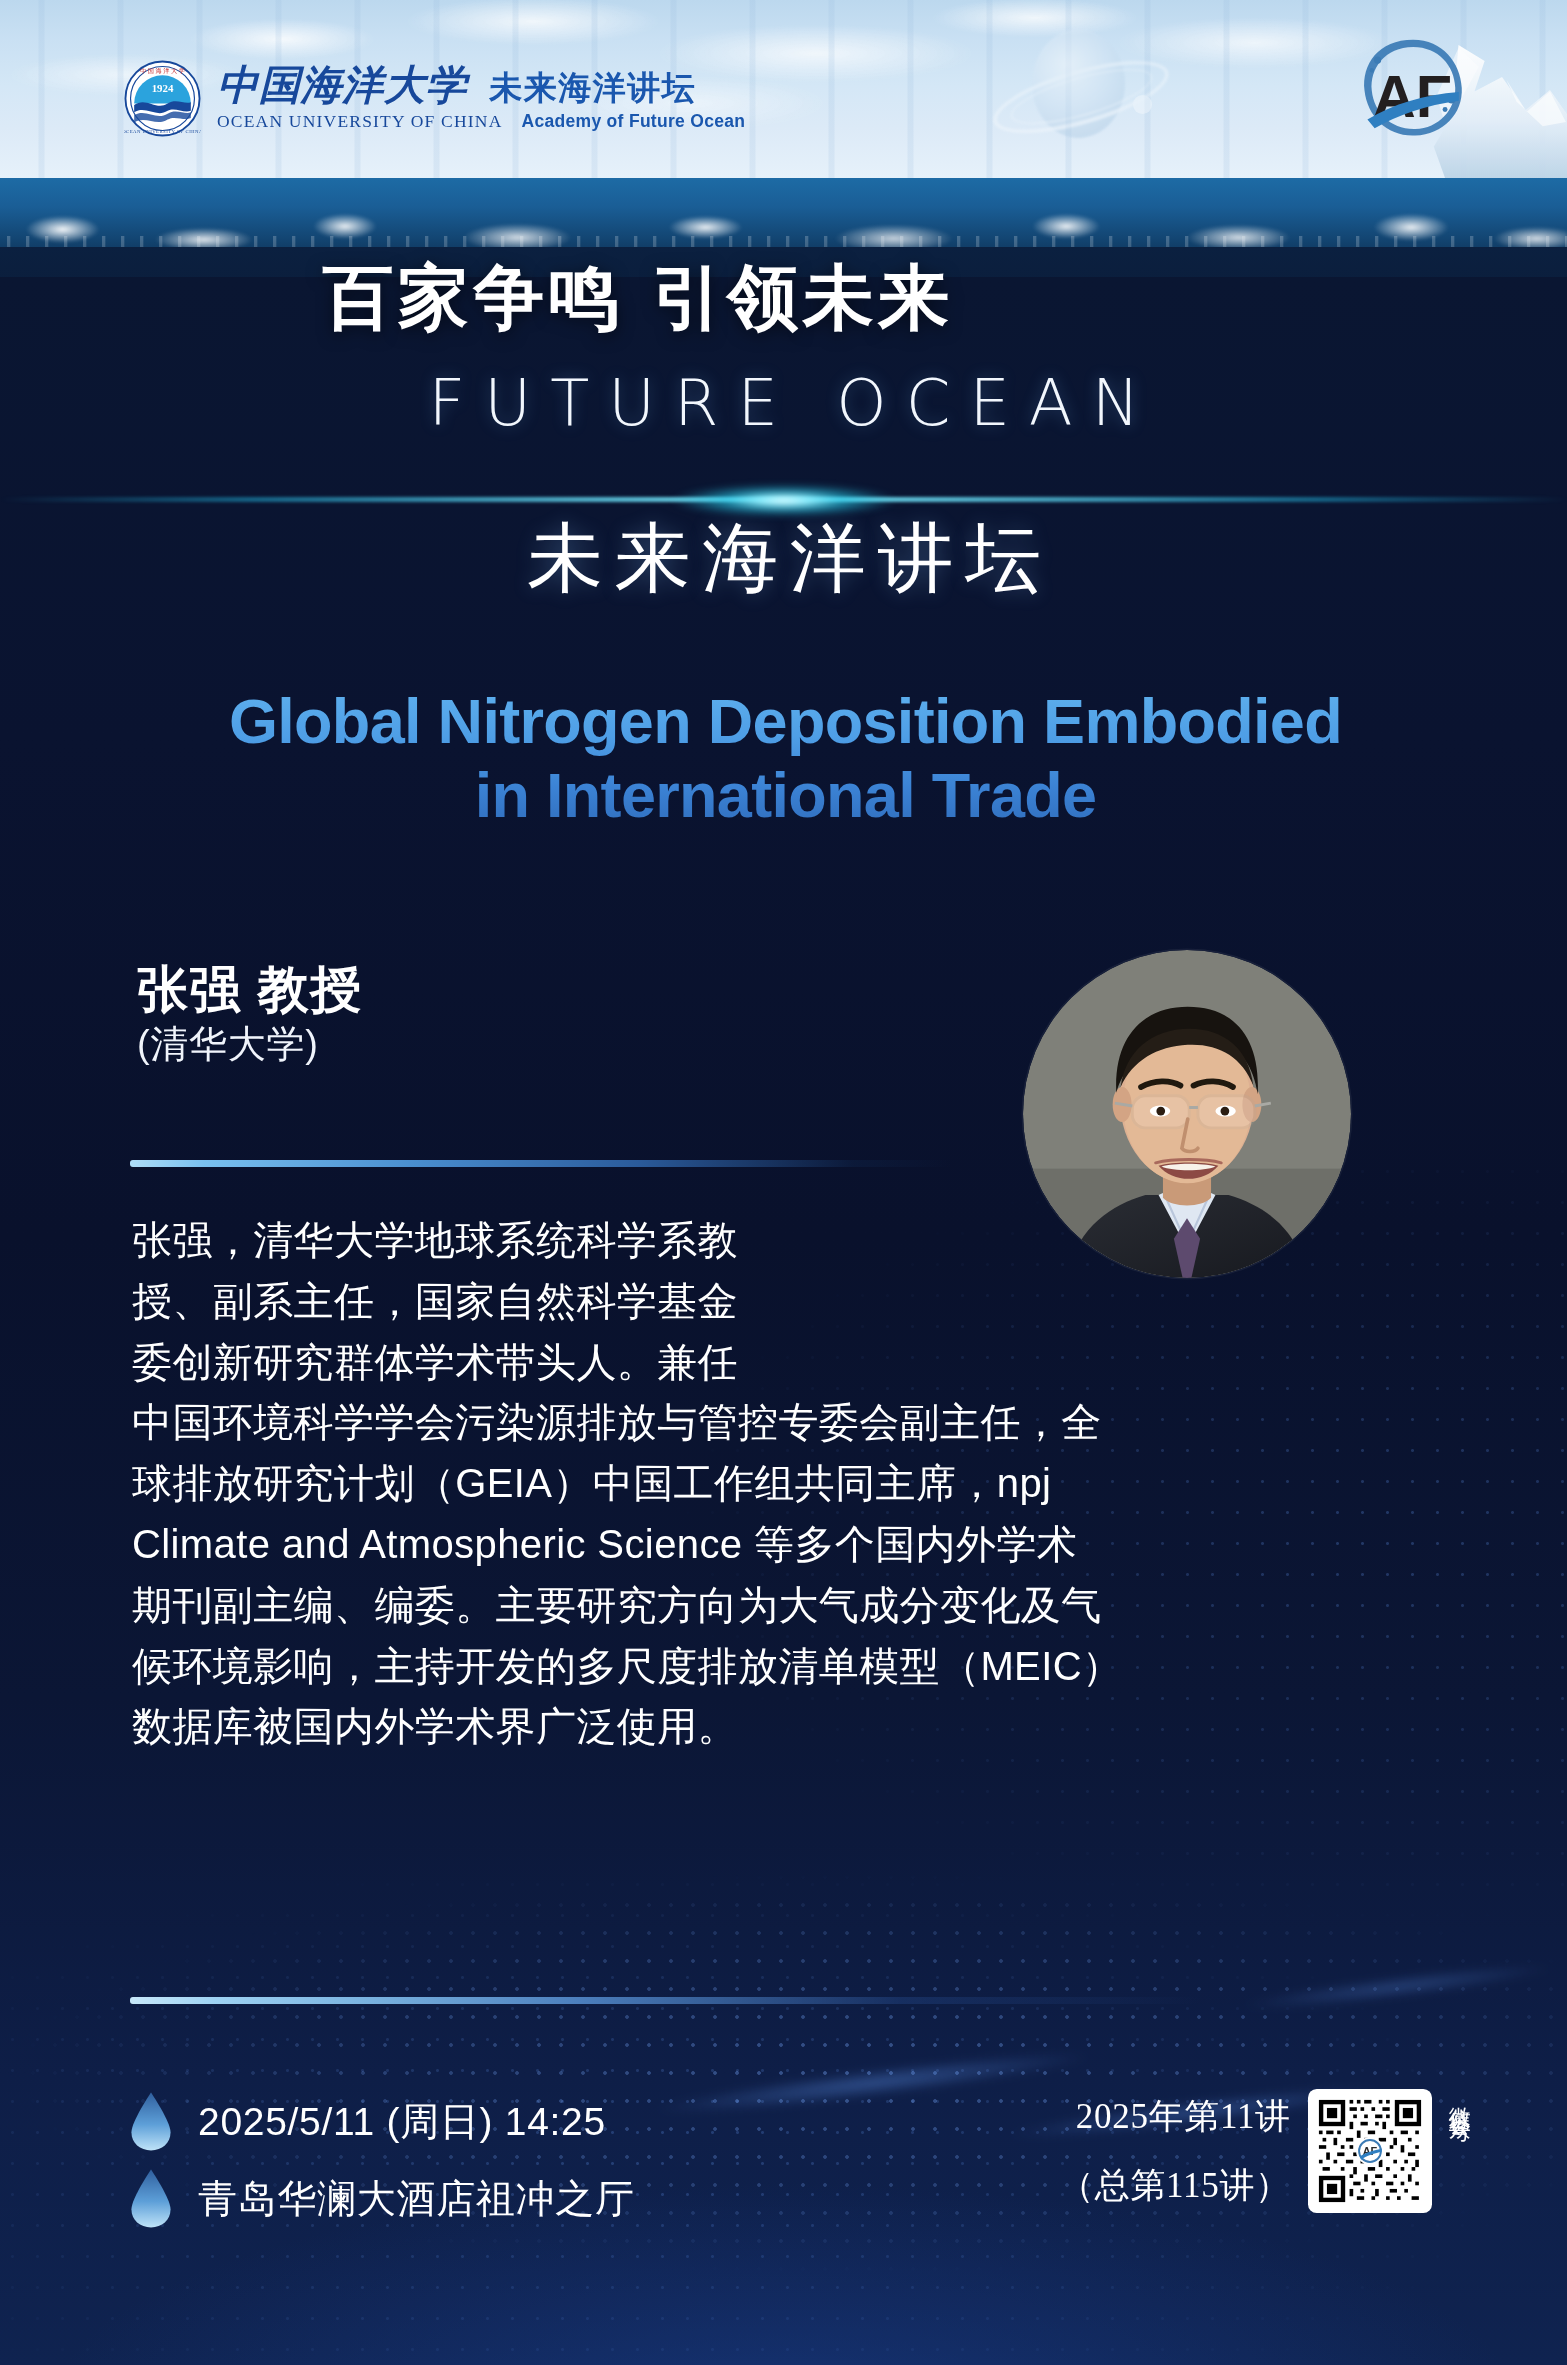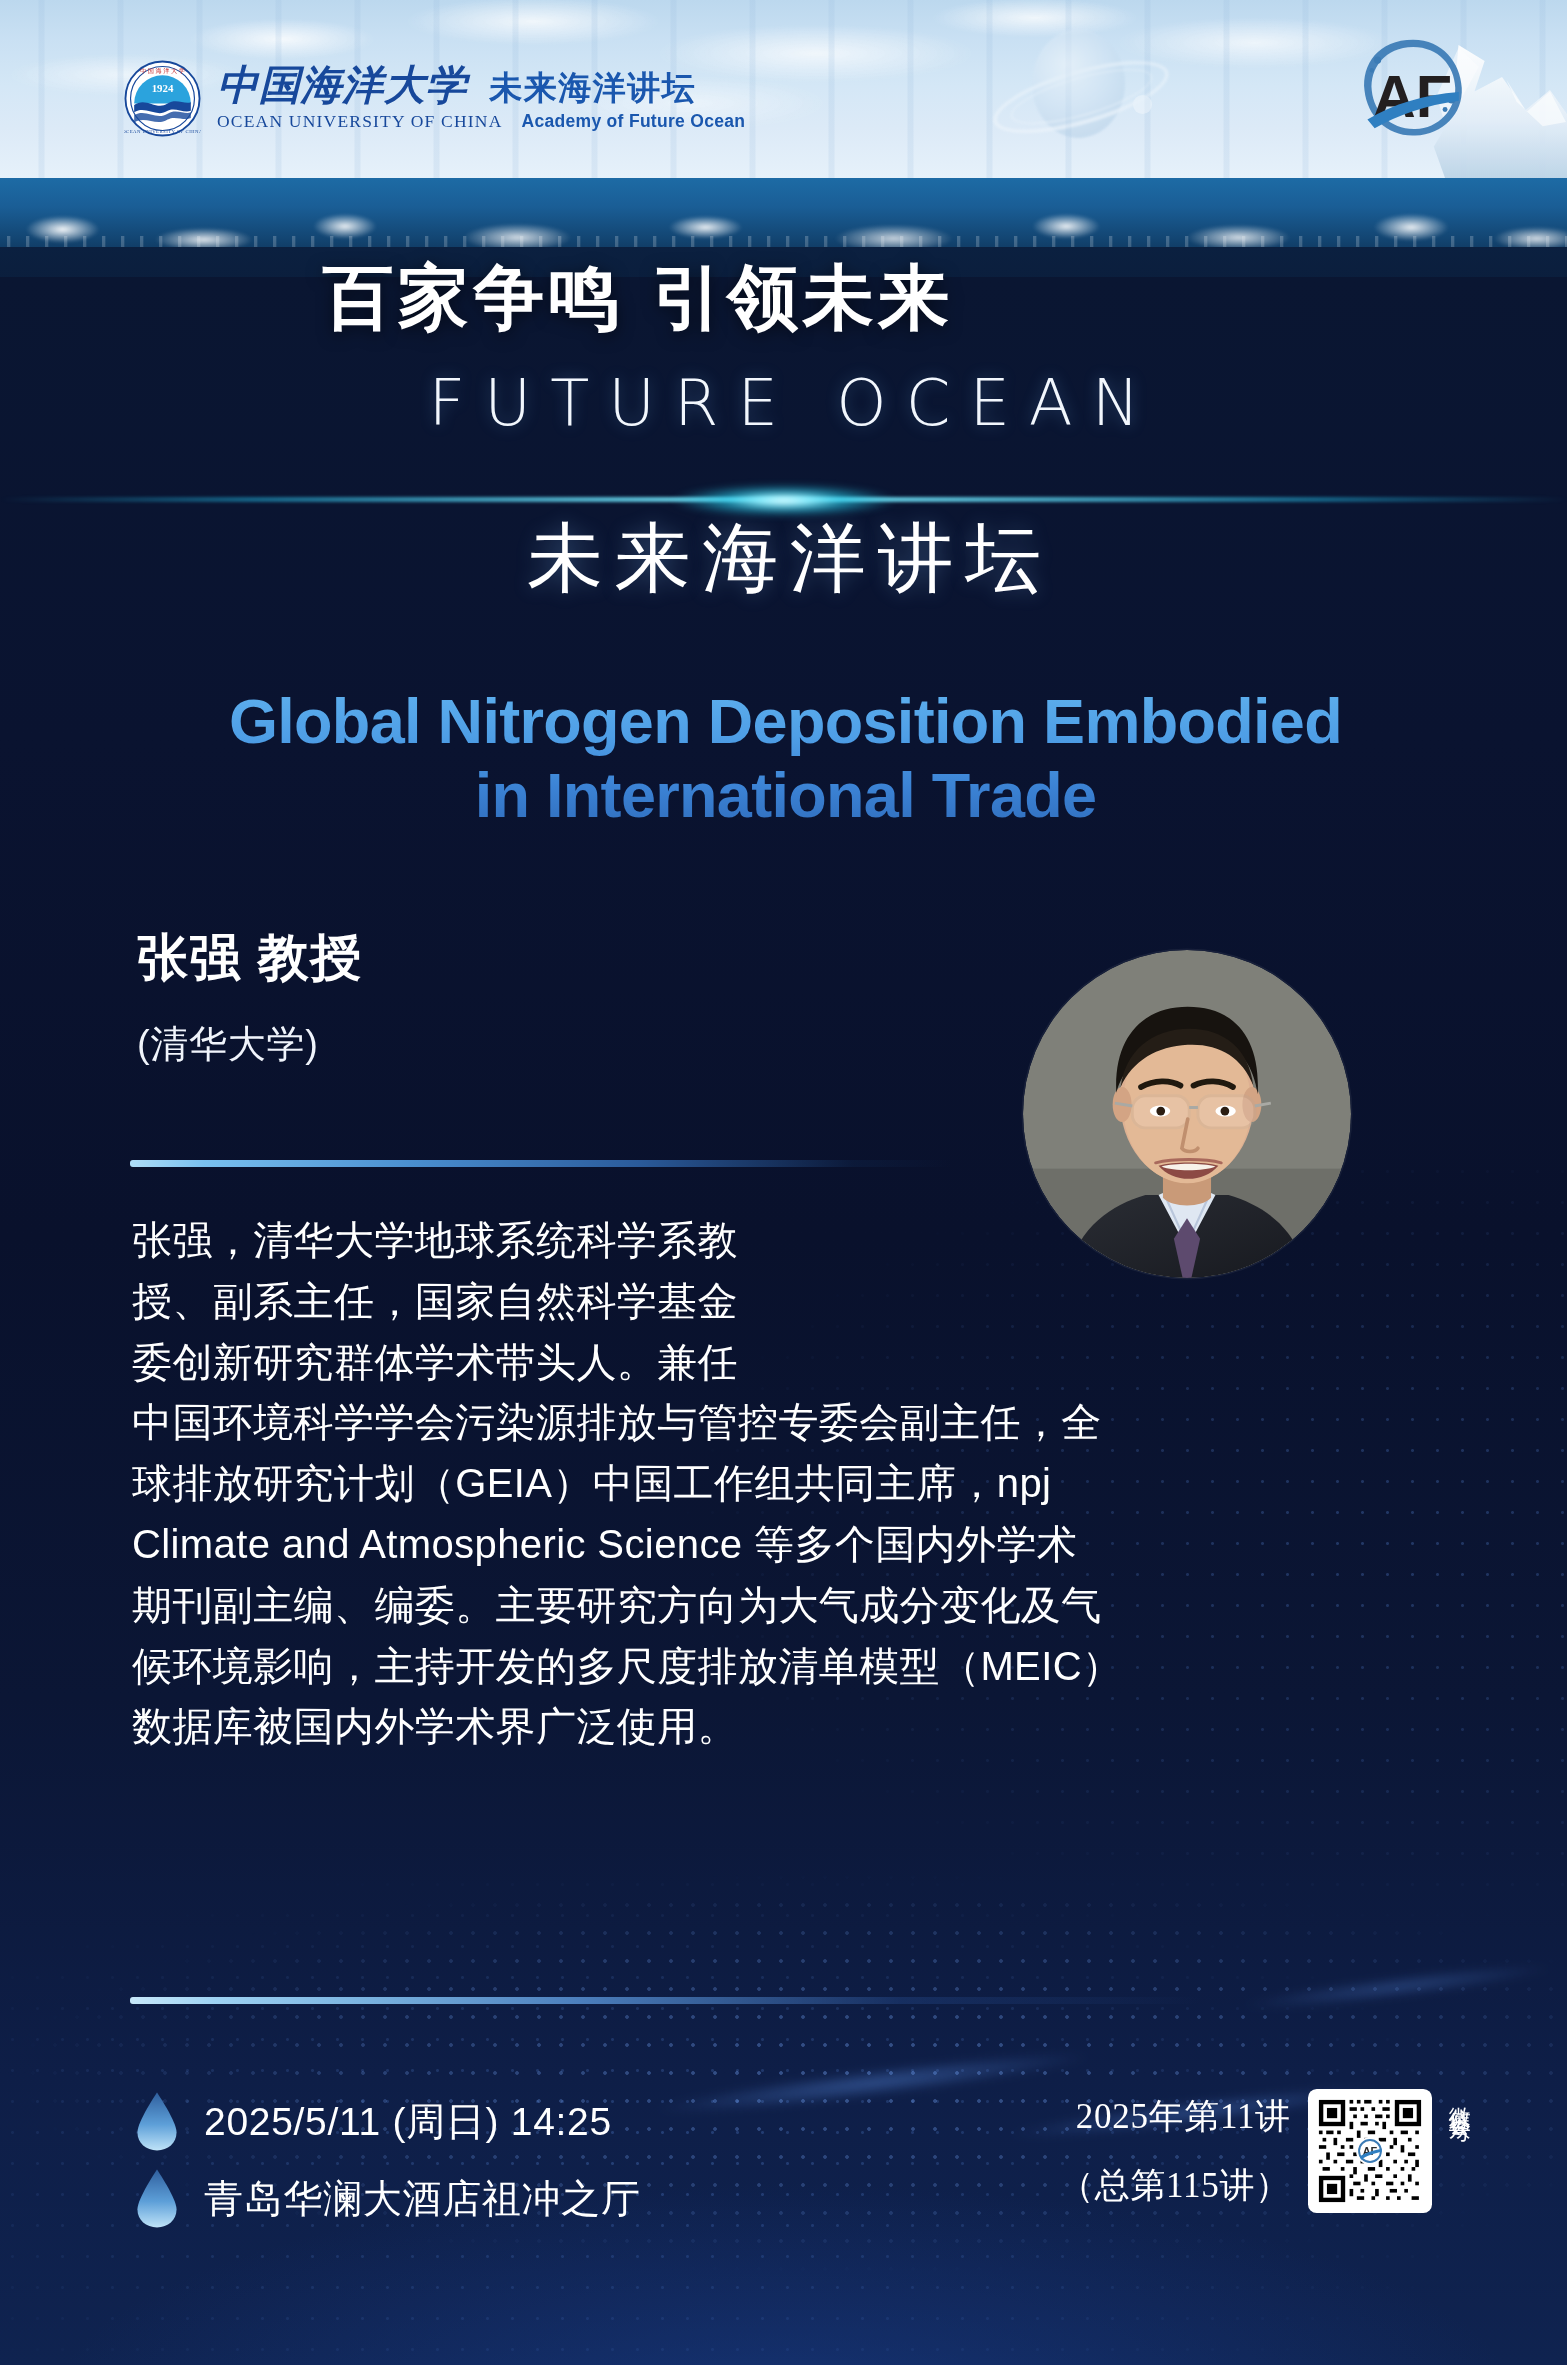--- a/index.html
+++ b/index.html
@@ -219,21 +219,21 @@
     text-align:center;
     font-size:63px; font-weight:700; line-height:1.18;
     letter-spacing:-0.7px;
     background:linear-gradient(180deg,#5fb1ee 0%, #4e9ee6 36%, #3b82d4 70%, #2f6cbc 100%);
     -webkit-background-clip:text; background-clip:text;
     -webkit-text-fill-color:transparent; color:transparent;
   }
 
   
   .speaker-name{
-    position:absolute; left:137px; top:924px;
+    position:absolute; left:137px; top:956px;
     font-size:51px; font-weight:700; color:#ffffff; letter-spacing:1.5px;
   }
   .speaker-affil{
     position:absolute; left:137px; top:1019px;
     font-size:38px; font-weight:400; color:#f0f4fb; letter-spacing:0.7px;
   }
   .portrait{
     position:absolute; left:1023px; top:950px; width:328px; height:328px;
     border-radius:50%;
     overflow:hidden;
@@ -252,21 +252,21 @@
   
   .bio{
     position:absolute; left:132px; top:1210px; width:1310px;
     color:#ffffff; font-size:40px; line-height:1.52; letter-spacing:0.4px;
     font-weight:400;
   }
   .bio p{ margin:0; }
   .bio .narrow{ width:859px; }
 
   
-  .footer-left{ position:absolute; left:136px; top:2083px; }
+  .footer-left{ position:absolute; left:130px; top:2083px; }
   .foot-row{ display:flex; align-items:center; gap:26px; height:77px; }
   .drop{ width:42px; height:61px; flex:0 0 42px; }
   .foot-text{ font-size:39px; color:#ffffff; letter-spacing:0.7px; font-weight:400; }
 
   .footer-right{
     position:absolute; left:1059px; top:2089px;
     display:flex; align-items:center; gap:17px;
   }
   .lecture-no{
     display:flex; flex-direction:column; gap:22px;

